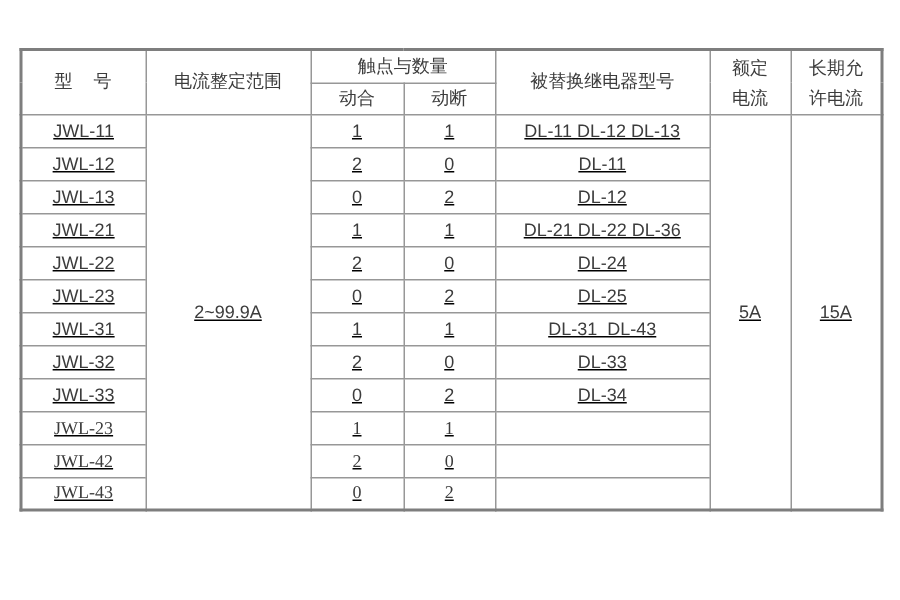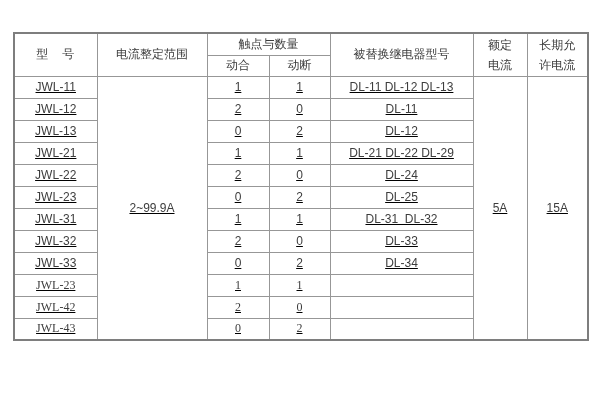--- a/index.html
+++ b/index.html
@@ -89,39 +89,39 @@
       <tr>
         <td>JWL-13</td>
         <td>0</td>
         <td>2</td>
         <td class="replaced-cell">DL-12</td>
       </tr>
       <tr>
         <td>JWL-21</td>
         <td>1</td>
         <td>1</td>
-        <td class="replaced-cell">DL-21 DL-22 DL-29</td>
+        <td class="replaced-cell">DL-21 DL-22 DL-36</td>
       </tr>
       <tr>
         <td>JWL-22</td>
         <td>2</td>
         <td>0</td>
         <td class="replaced-cell">DL-24</td>
       </tr>
       <tr>
         <td>JWL-23</td>
         <td>0</td>
         <td>2</td>
         <td class="replaced-cell">DL-25</td>
       </tr>
       <tr>
         <td>JWL-31</td>
         <td>1</td>
         <td>1</td>
-        <td class="replaced-cell">DL-31  DL-32</td>
+        <td class="replaced-cell">DL-31  DL-43</td>
       </tr>
       <tr>
         <td>JWL-32</td>
         <td>2</td>
         <td>0</td>
         <td class="replaced-cell">DL-33</td>
       </tr>
       <tr>
         <td>JWL-33</td>
         <td>0</td>

